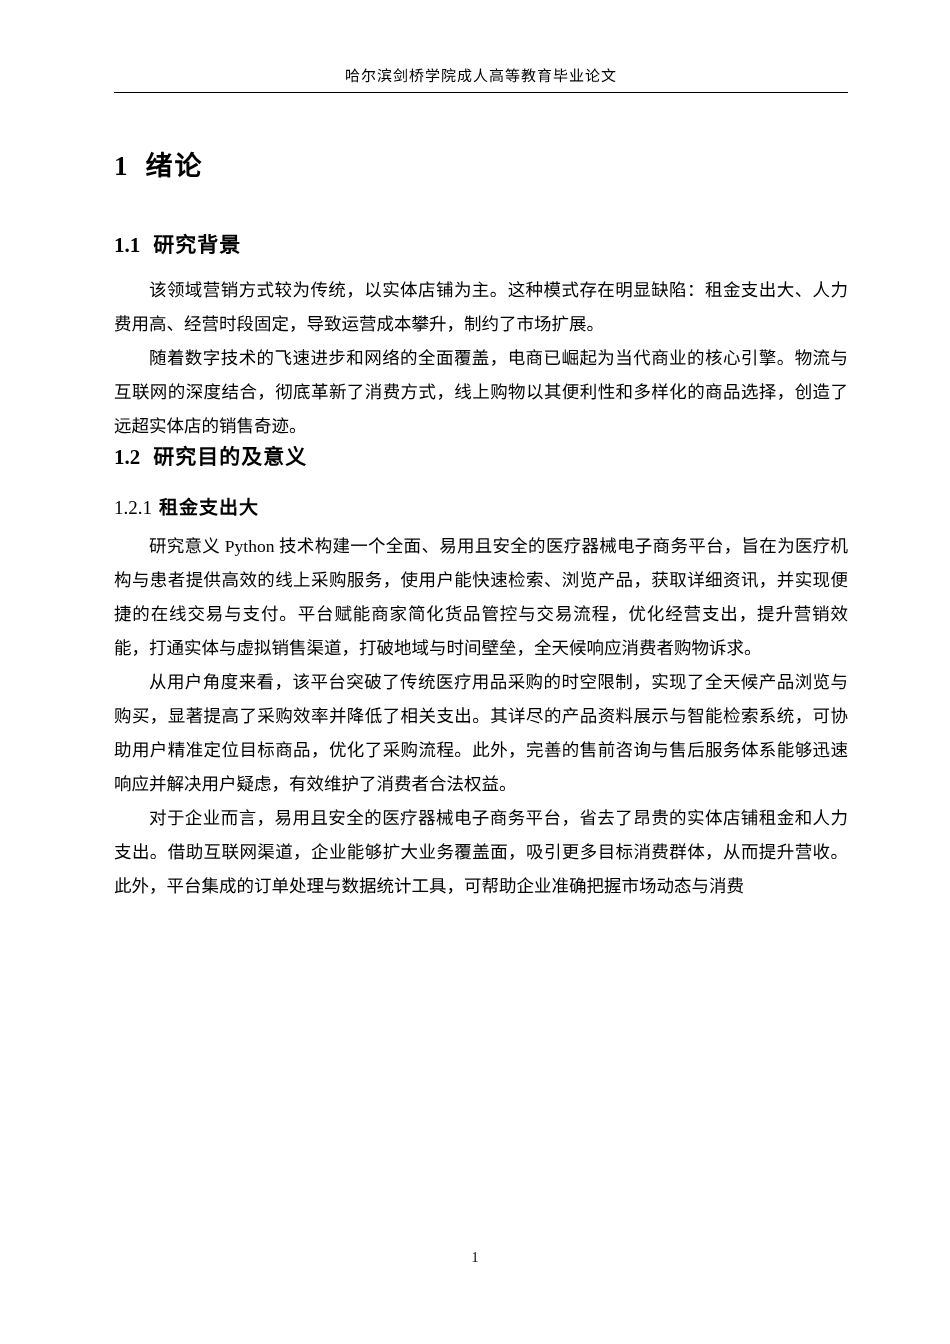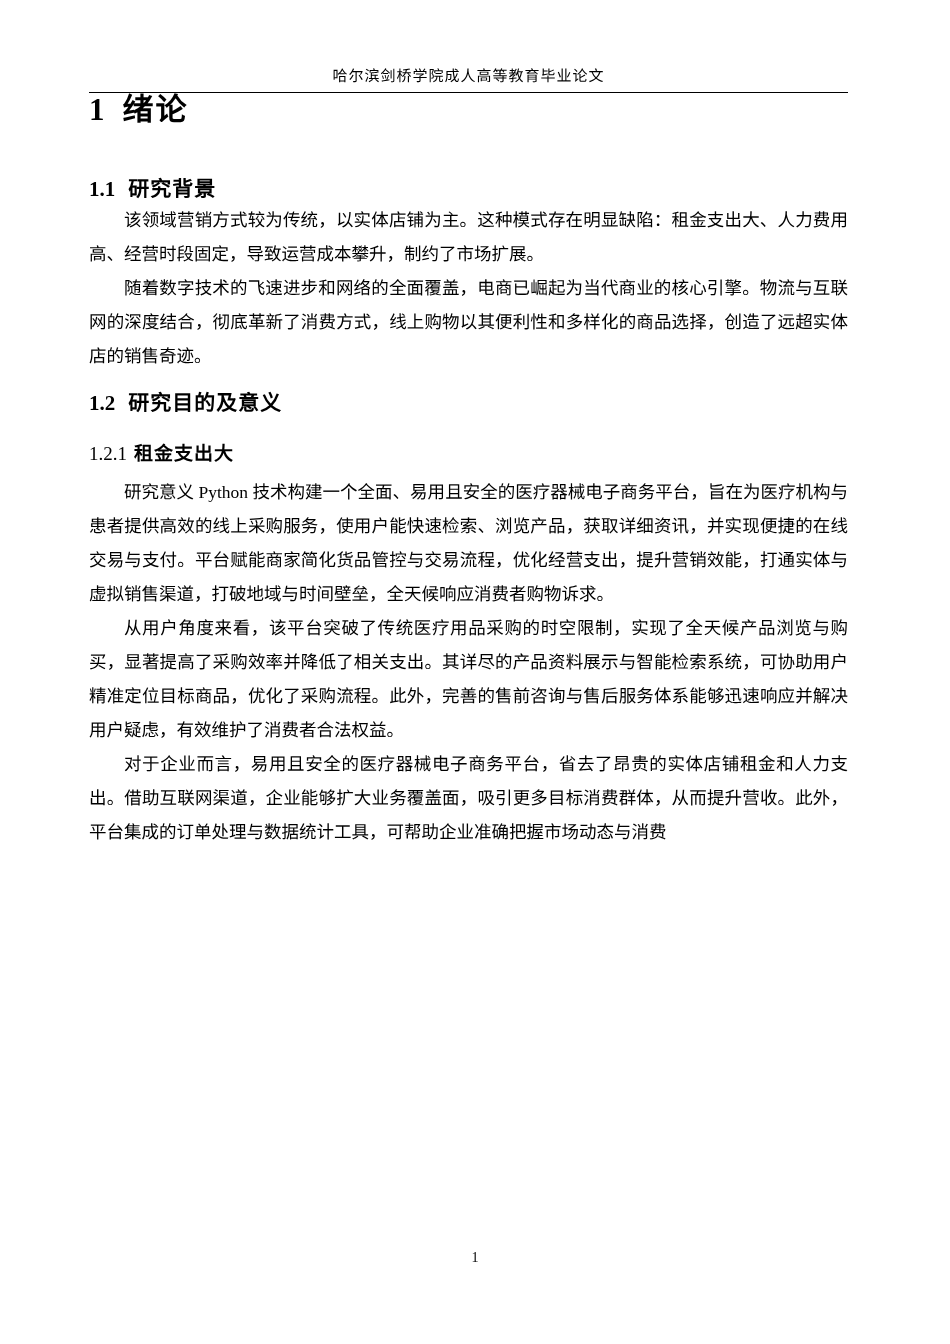--- a/index.html
+++ b/index.html
@@ -8,34 +8,35 @@
     width: 950px;
     height: 1344px;
     position: relative;
     color: #000;
     font-family: "Liberation Serif", "DejaVu Serif", serif;
     overflow: hidden;
   }
   .page {
     position: absolute;
     inset: 0;
-    padding: 64px 102px 0 89px;
+    padding: 64px 102px 0 114px;
   }
   
   .doc-header {
     text-align: center;
     font-size: 15px;
     letter-spacing: 1px;
     padding-bottom: 7px;
     border-bottom: 1px solid #000;
     font-family: "Liberation Serif", "DejaVu Serif", serif;
   }
   
   .chapter-title {
-    font-size: 31px;
+    margin-top: 56px;
+    font-size: 27px;
     line-height: 34px;
     font-weight: bold;
   }
   .chapter-title .num {
     font-family: "Liberation Serif", "DejaVu Serif", serif;
     margin-right: 18px;
   }
   .chapter-title .label {
     font-family: "Liberation Sans", "DejaVu Sans", sans-serif;
     letter-spacing: 2px;
@@ -47,22 +48,22 @@
     font-weight: bold;
   }
   .sec-heading .num {
     font-family: "Liberation Serif", "DejaVu Serif", serif;
     margin-right: 13px;
   }
   .sec-heading .label {
     font-family: "Liberation Sans", "DejaVu Sans", sans-serif;
     letter-spacing: 1px;
   }
-  .mt-lg { margin-top: 48px; }
-  .mt-sm { margin-top: 16px; margin-bottom: 6px; }
+  .mt-lg { margin-top: 48px; margin-bottom: 14px; }
+  .mt-sm { margin-bottom: 6px; }
   
   .sub-heading {
     font-size: 19px;
     line-height: 26px;
     margin-top: 24px;
     margin-bottom: 8px;
   }
   .sub-heading .num {
     font-family: "Liberation Serif", "DejaVu Serif", serif;
     font-weight: normal;

